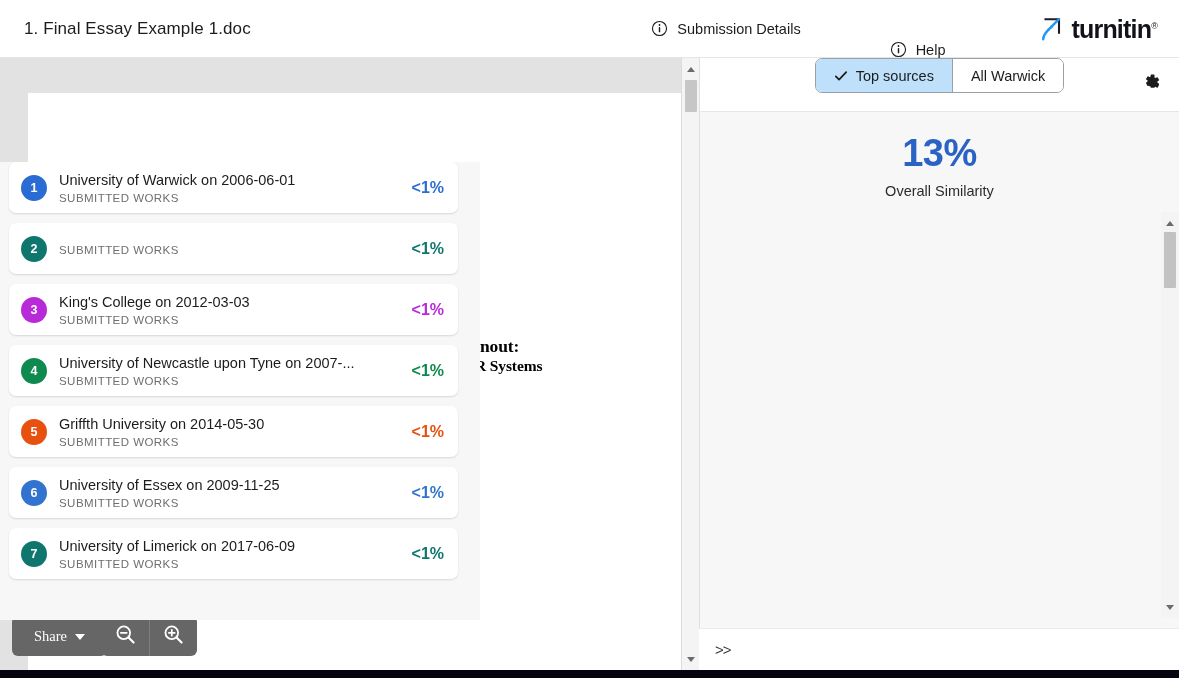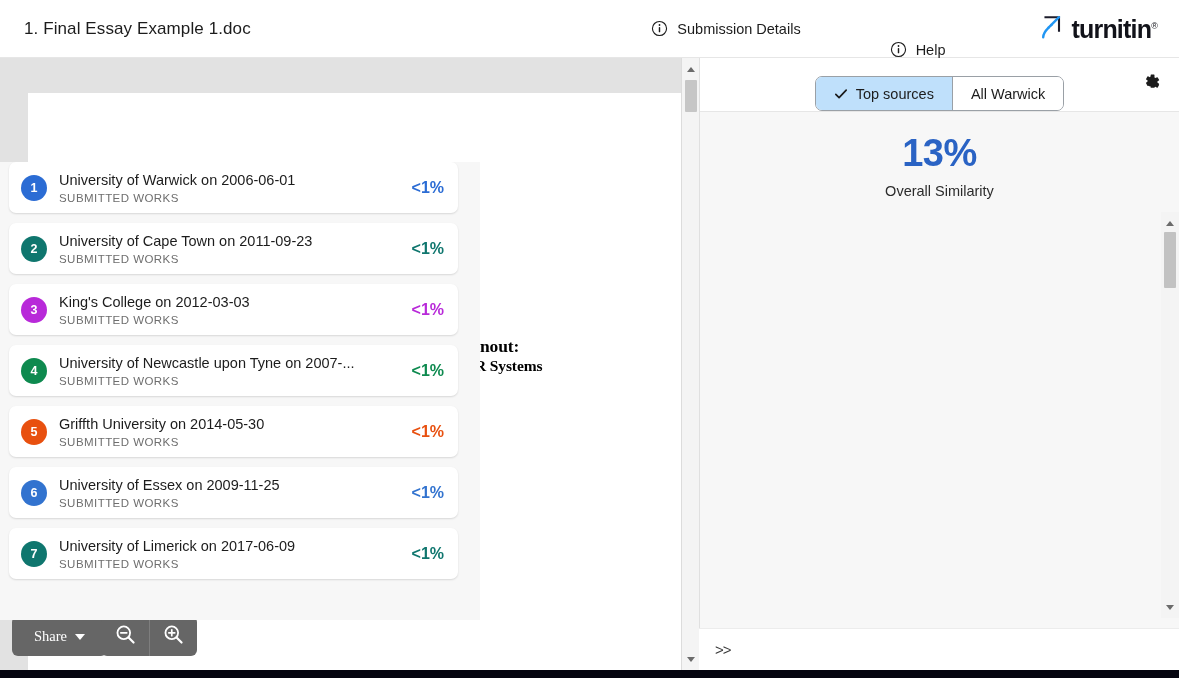--- a/index.html
+++ b/index.html
@@ -64,20 +64,21 @@
   .hdr-btn:nth-of-type(2) { margin-left: 40px; margin-top: 42px; }
 
   .info-icon {
     width: 17px; height: 17px;
     display: inline-block;
     flex-shrink: 0;
   }
 
   .logo-wrap {
     display: flex;
+    align-items: center;
     gap: 7px;
     margin-left: 46px;
     margin-right: 22px;
   }
 
   .logo-mark { width: 26px; height: 26px; flex-shrink: 0; }
 
   .logo-text {
     font-size: 25px;
     font-weight: bold;
@@ -238,21 +239,21 @@
     width: 480px;
     height: 620px;
     background: #f7f7f7;
     border-left: 1px solid #e0e0e0;
   }
 
   .tabs-row {
     position: relative;
     height: 54px;
     display: flex;
-    align-items: flex-end;
+    align-items: flex-start;
     justify-content: center;
     background: #ffffff;
     border-bottom: 1px solid #e6e6e6;
   }
 
   .tabs {
     display: flex;
     border: 1px solid #9aa0a6;
     border-radius: 7px;
     overflow: hidden;
@@ -555,21 +556,20 @@
           <div class="src-name">University of Warwick on 2006-06-01</div>
           <div class="src-type">SUBMITTED WORKS</div>
         </div>
         <div class="src-pct" style="color:#2b6cd4">&lt;1%</div>
       </div>
       <div class="src-item">
         <div class="badge" style="background:#0f766e">
           <span>2</span>
         </div>
         <div class="src-text">
-          <div class="src-name">University of Cape Town on 2011-09-23</div>
           <div class="src-type">SUBMITTED WORKS</div>
         </div>
         <div class="src-pct" style="color:#0f766e">&lt;1%</div>
       </div>
       <div class="src-item">
         <div class="badge" style="background:#b829d9">
           <span>3</span>
         </div>
         <div class="src-text">
           <div class="src-name">King's College on 2012-03-03</div>

